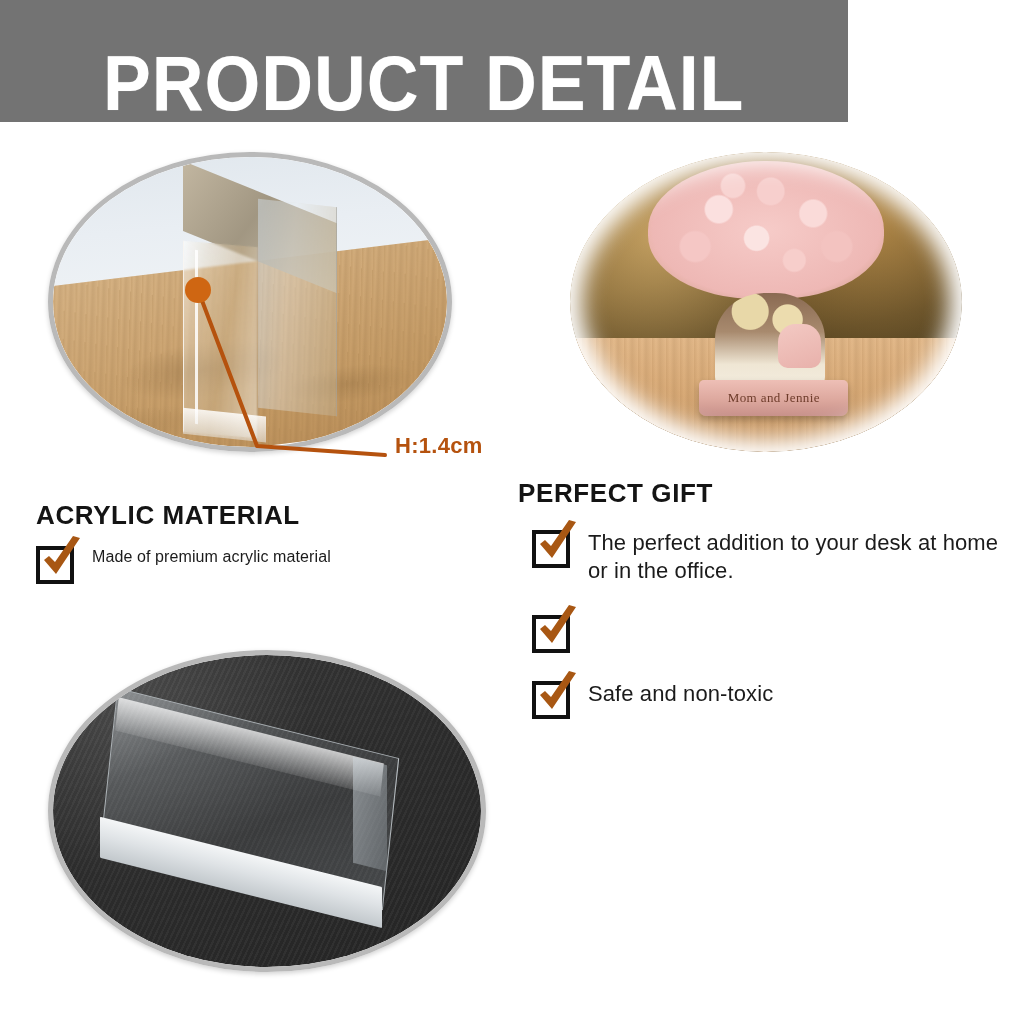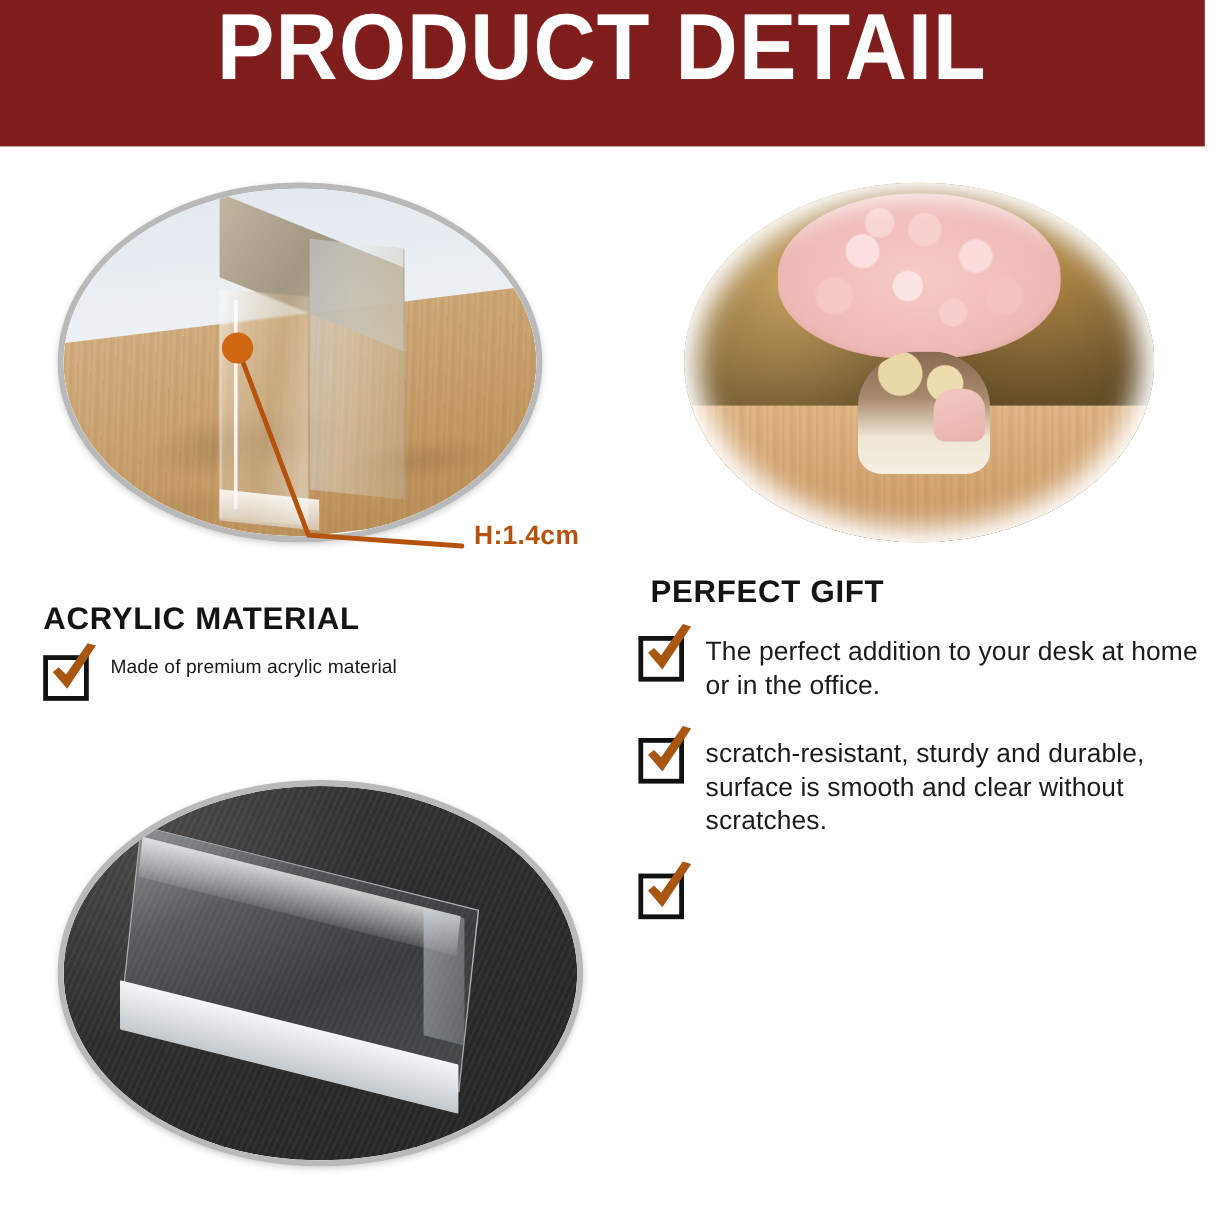--- a/index.html
+++ b/index.html
@@ -6,23 +6,23 @@
   html,body { width:1024px; height:1024px; }
   body {
     background:#ffffff;
     font-family:"Liberation Sans", sans-serif;
     position:relative;
     overflow:hidden;
   }
 
   
   #header-banner{
-    position:absolute; left:0; top:0; width:1004px; height:122px;
-    background:#7f1d1d;
-    display:flex; align-items:flex-start; justify-content:center;
+    position:absolute; left:0; top:0; width:848px; height:122px;
+    background:#737373;
+    display:flex; align-items:flex-end; justify-content:center;
   }
   #header-title{
     color:#ffffff;
     font-family:"Liberation Sans Narrow","Liberation Sans",sans-serif;
     font-weight:700;
     font-size:78px;
     letter-spacing:1px;
     transform:scaleX(0.92);
     line-height:1;
     white-space:nowrap;
@@ -218,21 +218,21 @@
   
   .section-heading{
     position:absolute;
     font-weight:700;
     font-size:26px;
     color:#141414;
     letter-spacing:.6px;
     white-space:nowrap;
   }
   #heading-acrylic-material{ left:36px; top:500px; }
-  #heading-perfect-gift{ left:542px; top:478px; }
+  #heading-perfect-gift{ left:518px; top:478px; }
 
   .feature-list{ position:absolute; }
   #list-acrylic{ left:36px; top:538px; width:490px; }
   #list-gift{ left:532px; top:522px; width:470px; }
 
   .feature-item{
     display:flex;
     align-items:flex-start;
     margin-bottom:26px;
   }
@@ -288,20 +288,23 @@
 
 <div class="oval-photo" id="photo-pink-tree">
   <div class="oval-inner">
     <div class="p2-bg"></div>
     <div class="p2-table"></div>
     <div class="p2-trunk"></div>
     <div class="p2-canopy"></div>
     <div class="p2-figures">
       <div class="p2-fig-pink"></div>
     </div>
+    <div class="p2-base">
+      <span id="base-engraving">Mom and Jennie</span>
+    </div>
     <div class="p2-softmask"></div>
   </div>
 </div>
 
 <div id="dimension-callout">
   <svg width="400" height="215" viewBox="0 0 400 215">
     <polyline points="48,20 107,176 235,185" fill="none" stroke="#b5520e" stroke-width="4" stroke-linejoin="round" stroke-linecap="round"></polyline>
     <circle cx="48" cy="20" r="13" fill="#cf6612"></circle>
   </svg>
   <div id="dimension-label">H:1.4cm</div>
@@ -347,25 +350,25 @@
 
 
 
   <div class="feature-item">
     <span class="checkbox-icon">
       <span class="cb-box"></span>
       <svg viewBox="0 0 52 52">
         <path d="M9 26 L21 40 L45 4 L38 2 L20 28 L14 22 Z" fill="#a85713"></path>
       </svg>
     </span>
-    <span class="feature-text">scratch-resistant, sturdy and durable, surface is smooth and clear without scratches.</span>
   </div>
 
   <div class="feature-item">
     <span class="checkbox-icon">
       <span class="cb-box"></span>
       <svg viewBox="0 0 52 52">
         <path d="M9 26 L21 40 L45 4 L38 2 L20 28 L14 22 Z" fill="#a85713"></path>
       </svg>
     </span>
+    <span class="feature-text">Safe and non-toxic</span>
   </div>
 
 </div>
 
 </body></html>

